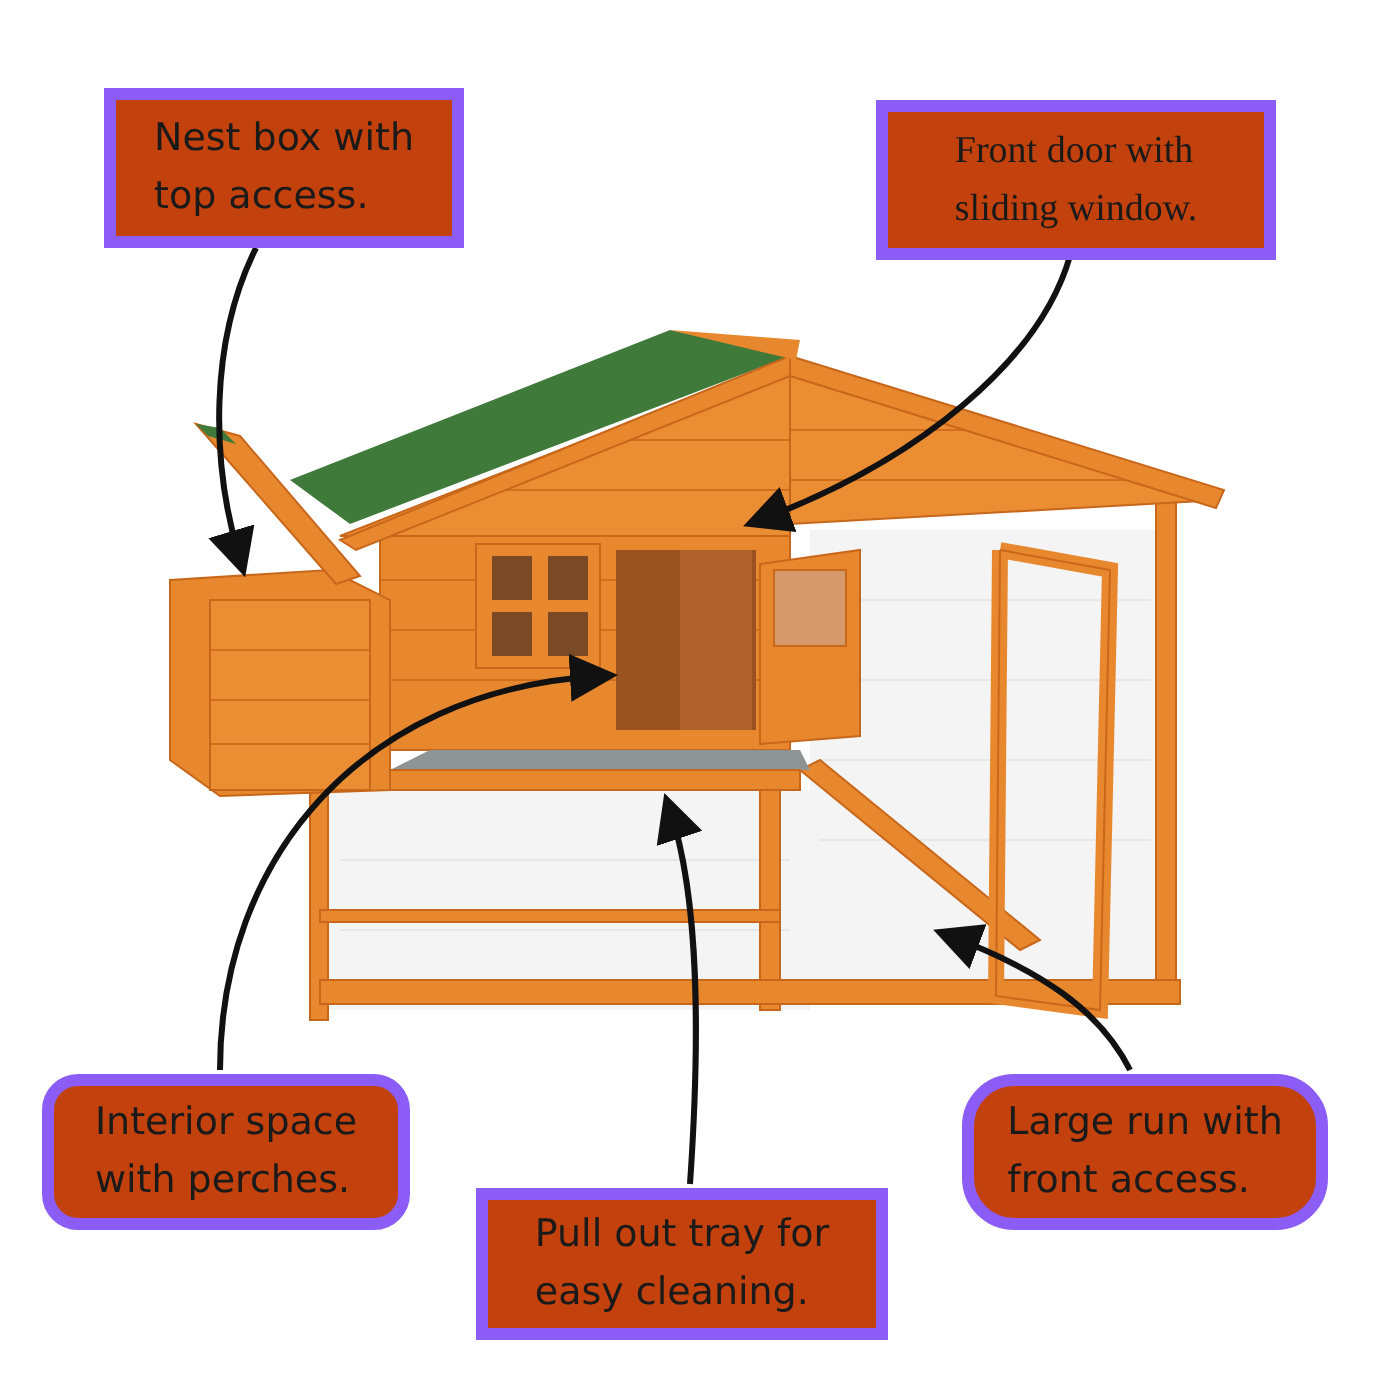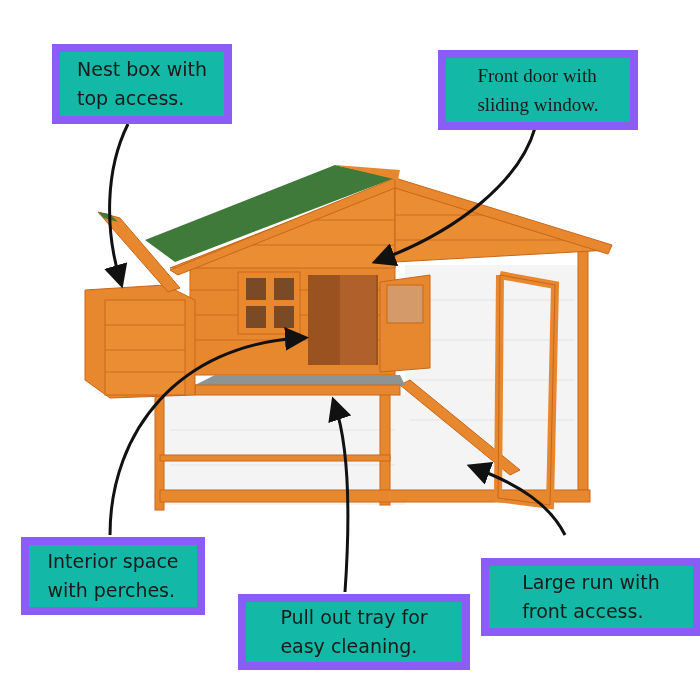--- a/index.html
+++ b/index.html
@@ -1,19 +1,19 @@
 <!DOCTYPE html>
 <html><head>
 <meta charset="utf-8">
 <style>
   html, body { margin:0; padding:0; background:#ffffff; }
   body { width:700px; height:700px; position:relative; overflow:hidden; font-family:"DejaVu Sans", sans-serif; }
   .callout {
     position:absolute; box-sizing:border-box;
-    background:#14b8a6; border:8px solid #8b5cf6;
+    background:#c2410c; border:6px solid #8b5cf6;
     color:#1a1a1a; font-size:19px; line-height:29px;
     display:flex; align-items:center; justify-content:center; text-align:left;
     padding:0 12px;
   }
   .callout span { display:block; white-space:pre-line; }
   svg.art { position:absolute; left:0; top:0; }
 </style>
 </head>
 <body>
 
@@ -112,24 +112,24 @@
 </svg>
 
 <div class="callout" style="left:52px;top:44px;width:180px;height:80px;">
   <span>Nest box with
 top access.</span>
 </div>
 <div class="callout" style="left:438px;top:50px;width:200px;height:80px;font-family:Liberation Serif, serif;">
   <span>Front door with
 sliding window.</span>
 </div>
-<div class="callout" style="left:21px;top:537px;width:184px;height:78px;">
+<div class="callout" style="left:21px;top:537px;width:184px;height:78px;border-radius:18px;">
   <span>Interior space
 with perches.</span>
 </div>
-<div class="callout" style="left:238px;top:594px;width:232px;height:76px;">
+<div class="callout" style="left:238px;top:594px;width:206px;height:76px;">
   <span>Pull out tray for
 easy cleaning.</span>
 </div>
-<div class="callout" style="left:481px;top:558px;width:220px;height:78px;">
+<div class="callout" style="left:481px;top:537px;width:183px;height:78px;border-radius:26px;">
   <span>Large run with
 front access.</span>
 </div>
 
 </body></html>

